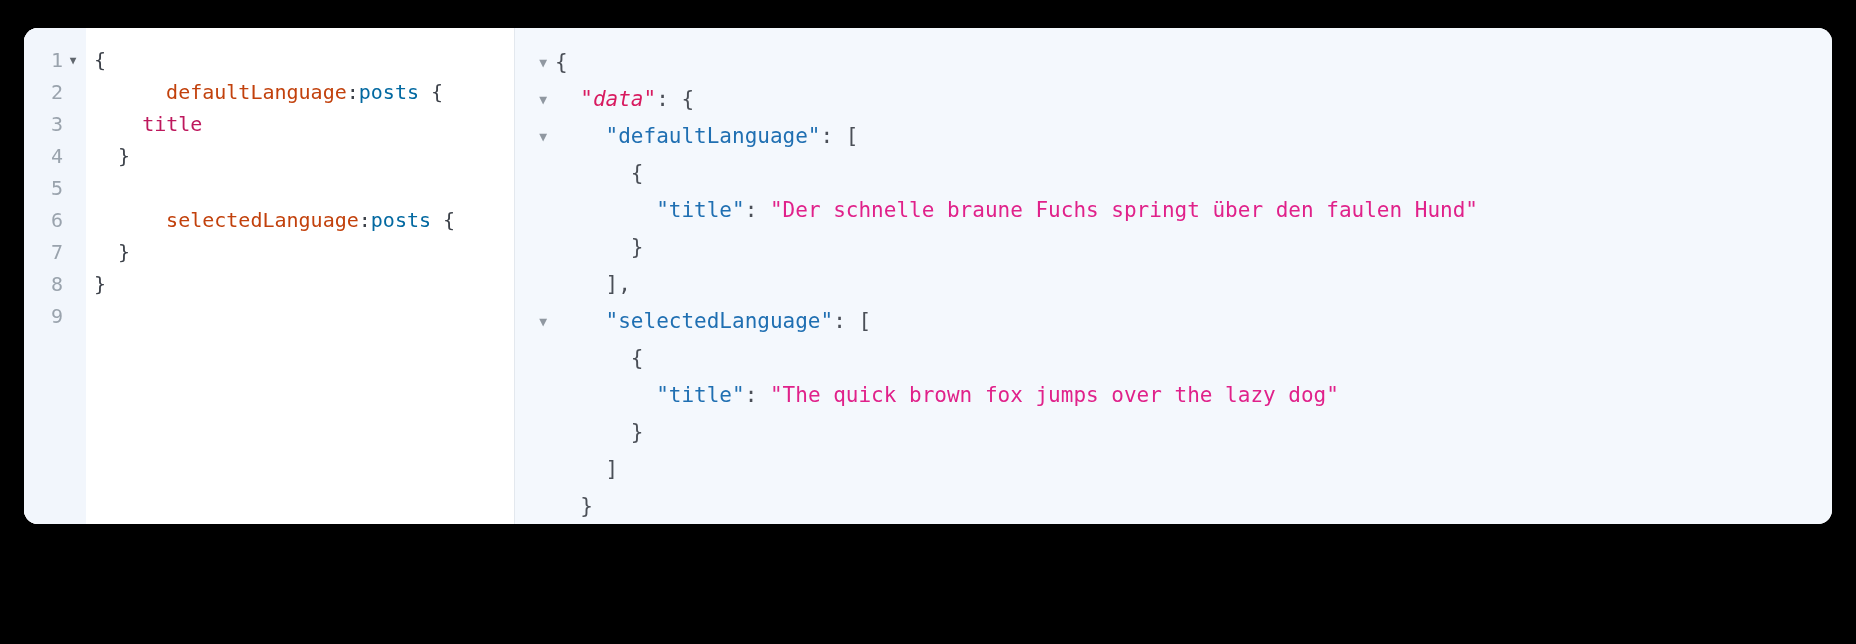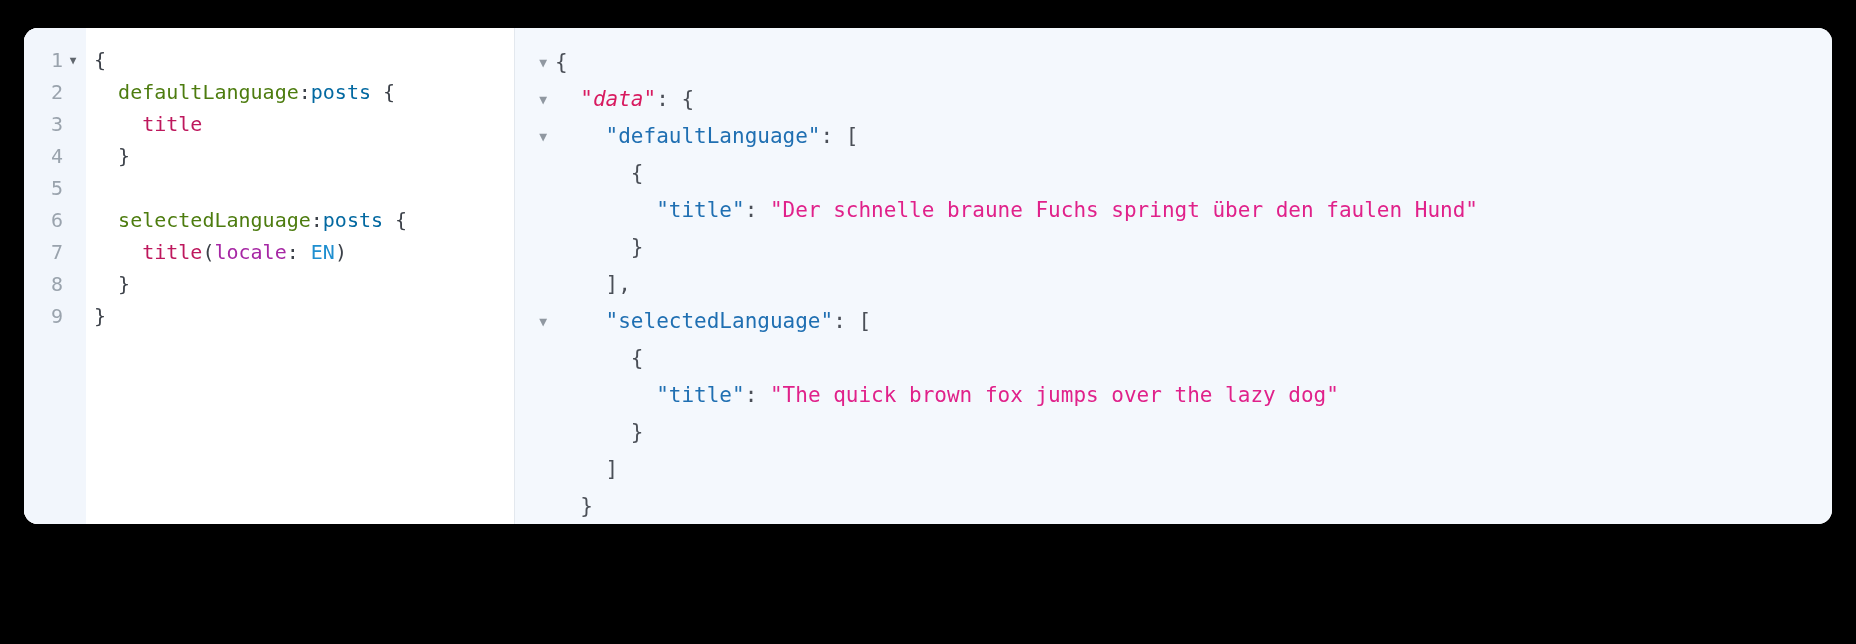--- a/index.html
+++ b/index.html
@@ -76,21 +76,21 @@
   }
   .q-line {
     height: 32px;
     line-height: 32px;
     white-space: pre;
     color: #3b4048;
   }
 
   .tok-punct   { color: #3c4149; }
   .tok-field   { color: #be185d; }
-  .tok-alias   { color: #4d7c0f; }
+  .tok-alias   { color: #c2410c; margin-left: 48px; }
   .tok-type    { color: #0369a1; }
   .tok-arg     { color: #a626a4; }
   .tok-enum    { color: #1f8fd0; }
 
   
   .result-pane {
     position: relative;
     flex: 1 1 auto;
     height: 100%;
     background: #f4f8fd;
@@ -176,21 +176,20 @@
             <span class="fold empty">▼</span>
           </div>
         </div>
       <div class="query-code" id="query-code">
           <div class="q-line"><span class="tok-punct">{</span></div>
           <div class="q-line"><span>  </span><span class="tok-alias">defaultLanguage</span><span class="tok-punct">:</span><span class="tok-type">posts</span><span class="tok-punct"> {</span></div>
           <div class="q-line"><span>    </span><span class="tok-field">title</span></div>
           <div class="q-line"><span>  </span><span class="tok-punct">}</span></div>
           <div class="q-line"><span class="tok-punct"></span></div>
           <div class="q-line"><span>  </span><span class="tok-alias">selectedLanguage</span><span class="tok-punct">:</span><span class="tok-type">posts</span><span class="tok-punct"> {</span></div>
-          <div class="q-line"><span>    </span><span class="tok-field">title</span><span class="tok-punct">(</span><span class="tok-arg">locale</span><span class="tok-punct">: </span><span class="tok-enum">EN</span><span class="tok-punct">)</span></div>
           <div class="q-line"><span>  </span><span class="tok-punct">}</span></div>
           <div class="q-line"><span class="tok-punct">}</span></div>
         </div>
     </div>
 
     <div class="result-pane">
       <div class="fold-gutter" id="result-gutter">
           <div class="fold-row open"><span class="tri">▼</span></div>
           <div class="fold-row open"><span class="tri">▼</span></div>
           <div class="fold-row open"><span class="tri">▼</span></div>

